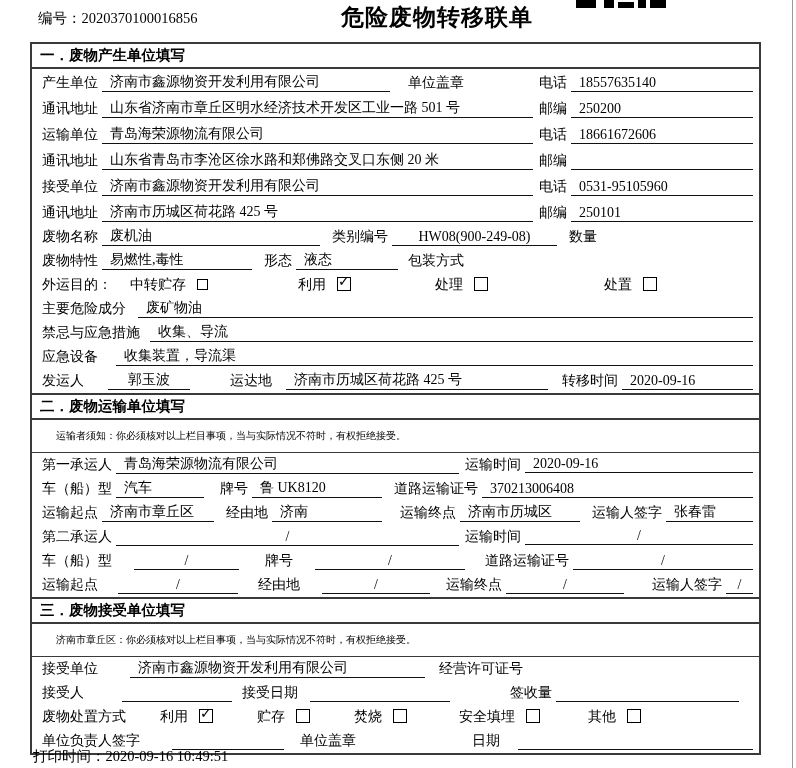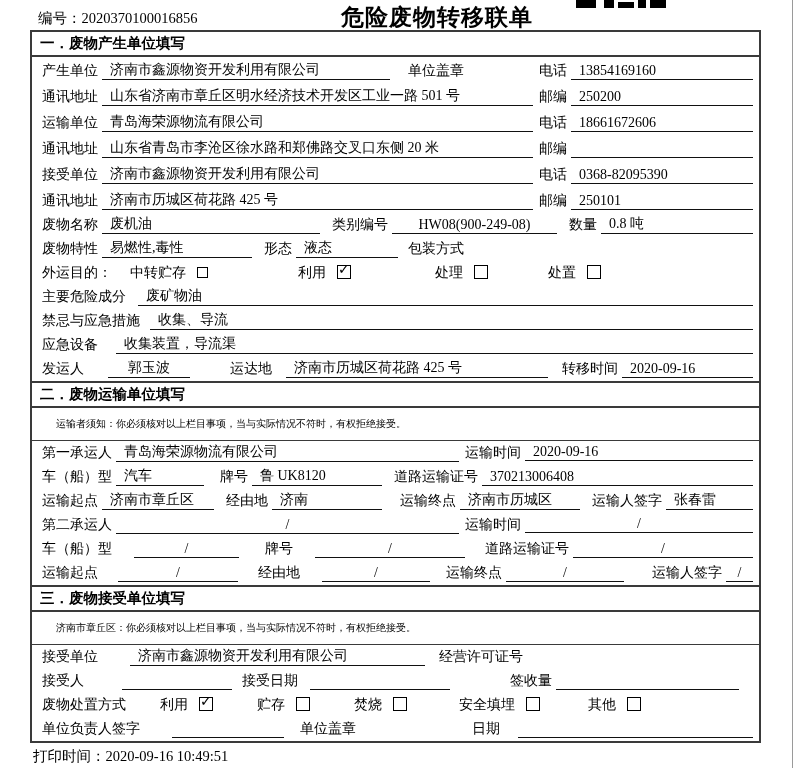--- a/index.html
+++ b/index.html
@@ -9,21 +9,21 @@
     position:relative;overflow:hidden;font-size:14px;
   }
   .pageline{position:absolute;top:0;right:3px;width:1px;height:768px;background:#9a9a9a;}
   
   .docno{position:absolute;top:9px;left:38px;font-size:14.5px;white-space:nowrap;}
   .title{position:absolute;top:2px;left:0;width:796px;text-align:center;padding-left:78px;box-sizing:border-box;
          font-family:"Liberation Sans","DejaVu Sans",sans-serif;font-weight:bold;font-size:23px;letter-spacing:1px;}
   .qr{position:absolute;top:0;left:576px;width:96px;height:9px;}
   .qr i{position:absolute;background:#000;display:block;}
   
-  .tbl{position:absolute;top:30px;left:30px;width:731px;border:2px solid #3a3a3a;box-sizing:border-box;background:#fff;}
+  .tbl{position:absolute;top:42px;left:30px;width:731px;border:2px solid #3a3a3a;box-sizing:border-box;background:#fff;}
   .sh{height:23px;line-height:23px;font-weight:bold;font-size:14.5px;padding-left:8px;
       font-family:"Liberation Sans","DejaVu Sans",sans-serif;
       border-top:2px solid #3a3a3a;border-bottom:2px solid #3a3a3a;}
   .sh.first{border-top:none;}
   .notice{height:32px;display:flex;align-items:center;border-bottom:1px solid #3a3a3a;padding-left:24px;font-size:10px;}
   .r{display:flex;align-items:flex-end;height:24px;padding:0 6px 3px 6px;box-sizing:border-box;}
   .r.h26{height:26px;}
   .lp{flex:1 1 auto;display:flex;align-items:flex-end;min-width:0;margin-right:2px;}
   .rp{flex:0 0 auto;display:flex;align-items:flex-end;width:218px;}
   .rp2{flex:0 0 auto;display:flex;align-items:flex-start;width:292px;}
@@ -58,21 +58,21 @@
   <div class="sh first">一．废物产生单位填写</div>
 
   <div class="r h26">
     <div class="lp">
       <span class="lbl">产生单位</span>
       <span class="val" style="width:288px">济南市鑫源物资开发利用有限公司</span>
       <span class="lbl" style="margin-left:14px">单位盖章</span>
     </div>
     <div class="rp">
       <span class="lbl">电话</span>
-      <span class="val grow">13854169160</span>
+      <span class="val grow">18557635140</span>
     </div>
   </div>
 
   <div class="r h26">
     <div class="lp">
       <span class="lbl">通讯地址</span>
       <span class="val grow">山东省济南市章丘区明水经济技术开发区工业一路 501 号</span>
     </div>
     <div class="rp">
       <span class="lbl">邮编</span>
@@ -102,61 +102,60 @@
     </div>
   </div>
 
   <div class="r h26">
     <div class="lp">
       <span class="lbl">接受单位</span>
       <span class="val grow">济南市鑫源物资开发利用有限公司</span>
     </div>
     <div class="rp">
       <span class="lbl">电话</span>
-      <span class="val grow">0368-82095390</span>
+      <span class="val grow">0531-95105960</span>
     </div>
   </div>
 
   <div class="r h26">
     <div class="lp">
       <span class="lbl">通讯地址</span>
       <span class="val grow">济南市历城区荷花路 425 号</span>
     </div>
     <div class="rp">
       <span class="lbl">邮编</span>
       <span class="val grow">250101</span>
     </div>
   </div>
 
   <div class="r">
     <span class="lbl">废物名称</span>
     <span class="val" style="width:218px">废机油</span>
     <span class="lbl" style="margin-left:8px">类别编号</span>
     <span class="val ctr" style="width:165px">HW08(900-249-08)</span>
     <span class="lbl" style="margin-left:8px">数量</span>
-    <span class="val grow">0.8 吨</span>
   </div>
 
   <div class="r">
     <span class="lbl">废物特性</span>
     <span class="val" style="width:150px">易燃性,毒性</span>
     <span class="lbl" style="margin-left:8px">形态</span>
     <span class="val" style="width:102px">液态</span>
     <span class="lbl" style="margin-left:6px">包装方式</span>
   </div>
 
   <div class="r">
     <span class="lbl">外运目的：</span>
     <span class="lbl" style="margin-left:10px">中转贮存</span>
     <span class="cb sm"></span>
     <span class="lbl" style="margin-left:86px">利用</span>
     <span class="cb checked"></span>
     <span class="lbl" style="margin-left:80px">处理</span>
     <span class="cb"></span>
-    <span class="lbl" style="margin-left:56px">处置</span>
+    <span class="lbl" style="margin-left:112px">处置</span>
     <span class="cb"></span>
   </div>
 
   <div class="r">
     <span class="lbl">主要危险成分</span>
     <span class="val grow" style="margin-left:8px">废矿物油</span>
   </div>
 
   <div class="r">
     <span class="lbl">禁忌与应急措施</span>

